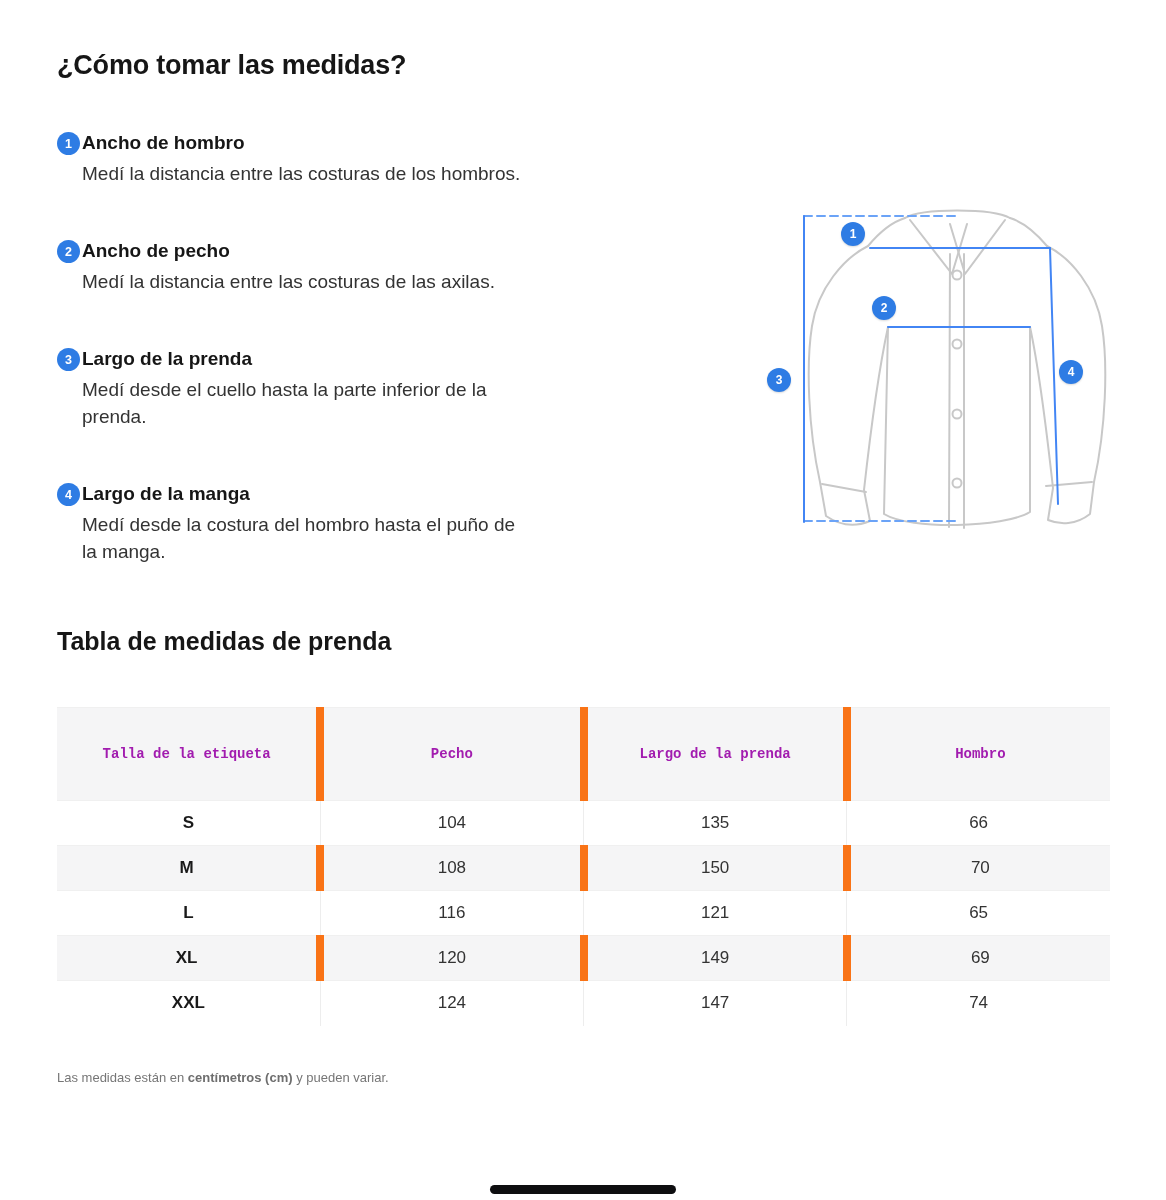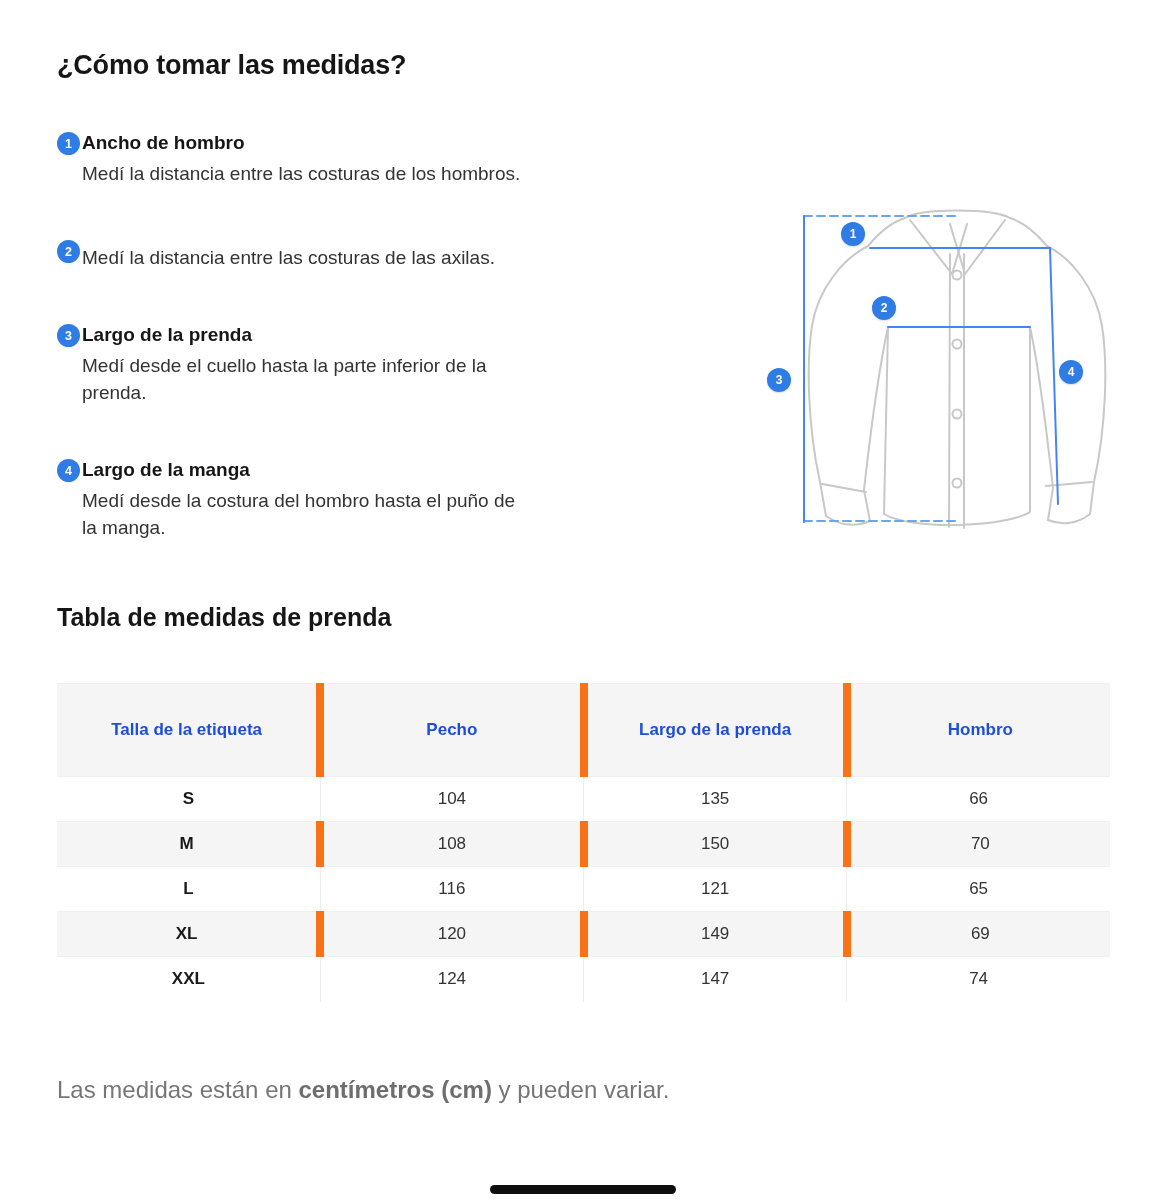--- a/index.html
+++ b/index.html
@@ -45,31 +45,32 @@
 
   .section-title { margin-top: 62px; font-size: 25px; font-weight: bold; color: #161616; }
 
   table.size-table {
     margin-top: 51px; width: 1053px;
     border-collapse: collapse; table-layout: fixed;
     text-align: center;
   }
   .size-table th {
     height: 93px; background: #f5f5f6;
-    font-size: 17px; font-weight: bold; color: #1d4ed8;
+    font-size: 14px; font-weight: bold; color: #a21caf;
     border-top: 1px solid #f0f0f0;
+    font-family: Liberation Mono, monospace;
   }
   .size-table td { height: 45px; font-size: 17px; color: #333; }
   .size-table td.size-cell { font-weight: bold; color: #1a1a1a; }
   .size-table tbody tr { border-top: 1px solid #f0f0f0; }
   .size-table tbody tr:nth-child(even) { background: #f5f5f6; }
   .size-table th + th, .size-table td + td { border-left: 8px solid #f97316; }
   .size-table tbody tr:nth-child(odd) td + td { border-left: 1px solid #ededed; }
 
-  .footer-note { margin-top: 74px; font-size: 24px; color: #767676; }
+  .footer-note { margin-top: 44px; font-size: 13px; color: #767676; }
   .footer-note b { font-weight: bold; color: #6e6e6e; }
 
   .home-indicator {
     position: absolute; left: 50%; transform: translateX(-50%);
     top: 1185px; width: 186px; height: 9px;
     border-radius: 5px; background: #0e0e10;
   }
 </style>
 </head>
 <body>
@@ -84,20 +85,21 @@
       <div class="badge" style="background:#2e7ce4">1</div>
       <div class="instruction-text">
         <div class="instruction-title">Ancho de hombro</div>
         <div class="instruction-desc">Medí la distancia entre las costuras de los hombros.</div>
       </div>
     </div>
 
     <div class="instruction-item">
       <div class="badge" style="background:#2e7ce4">2</div>
       <div class="instruction-text">
+        <div class="instruction-title">Ancho de pecho</div>
         <div class="instruction-desc">Medí la distancia entre las costuras de las axilas.</div>
       </div>
     </div>
 
     <div class="instruction-item">
       <div class="badge" style="background:#2e7ce4">3</div>
       <div class="instruction-text">
         <div class="instruction-title">Largo de la prenda</div>
         <div class="instruction-desc">Medí desde el cuello hasta la parte inferior de la
 prenda.</div>

